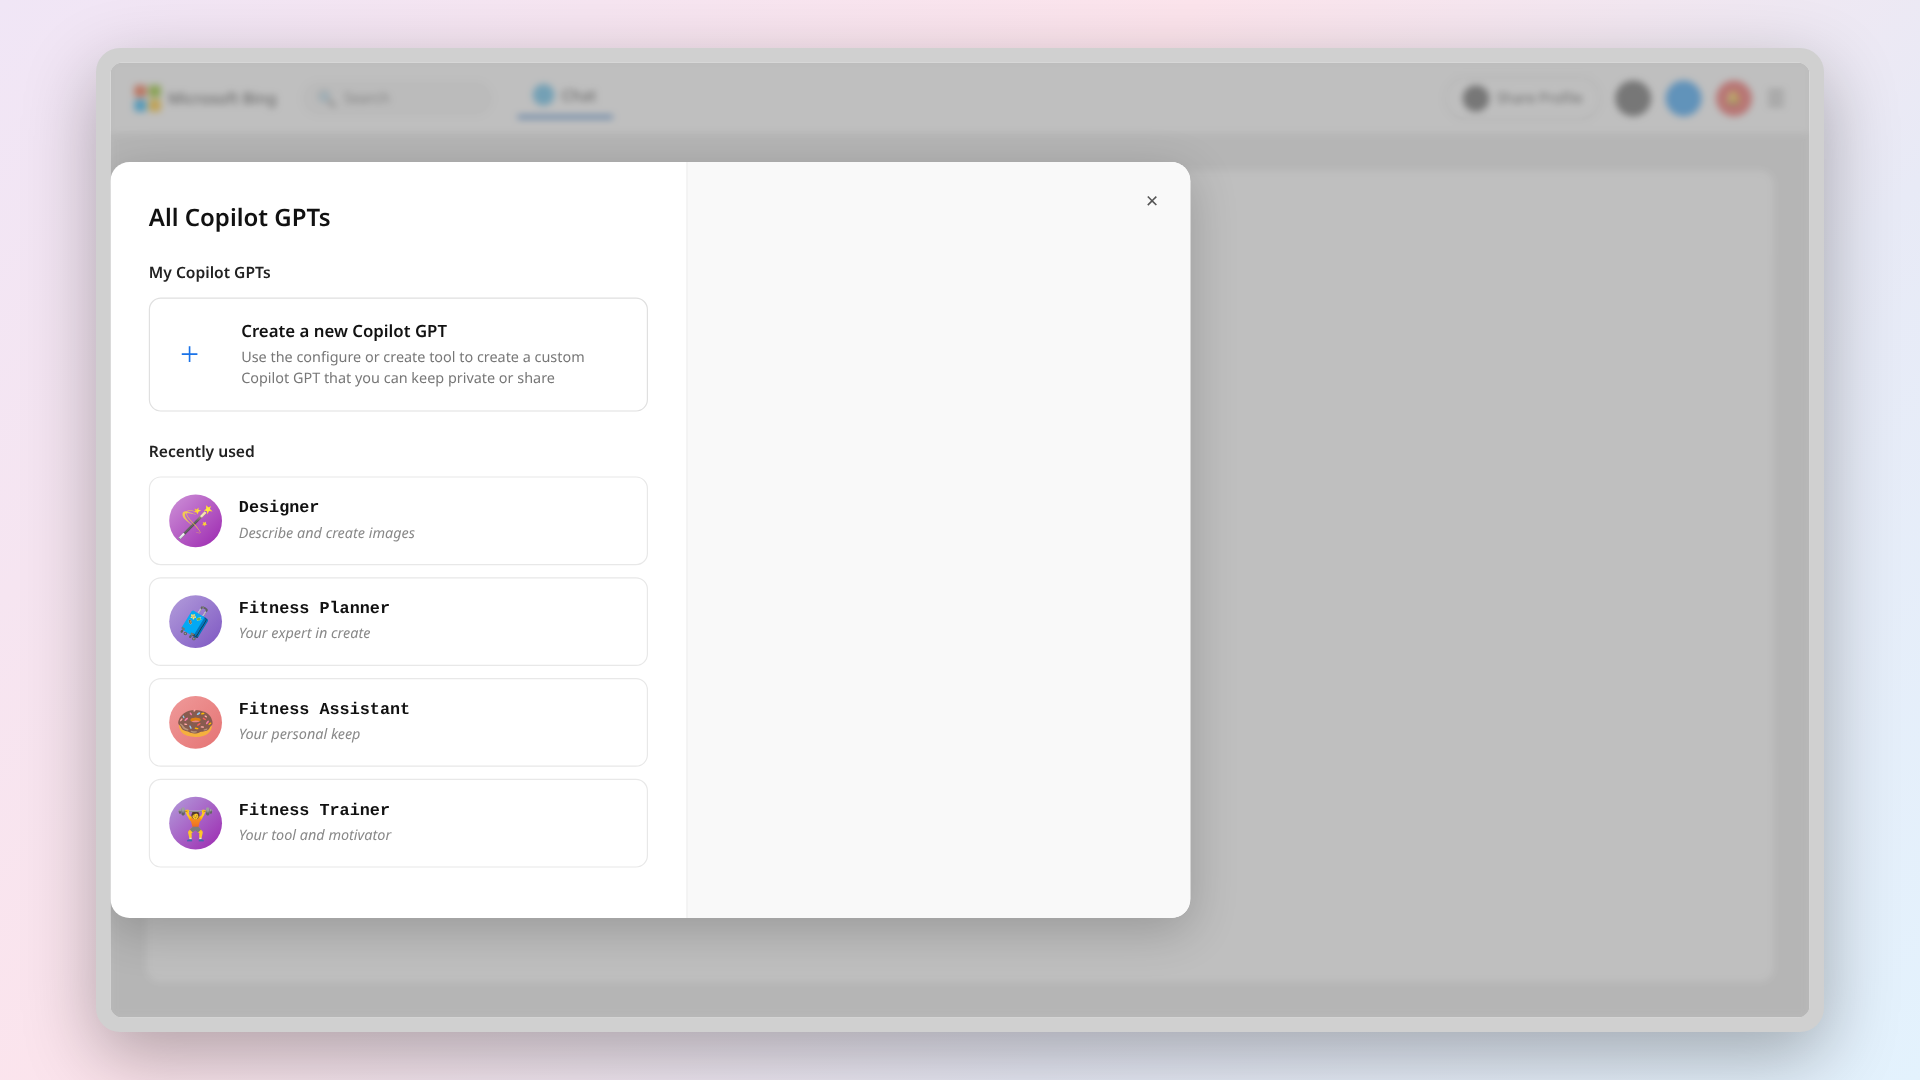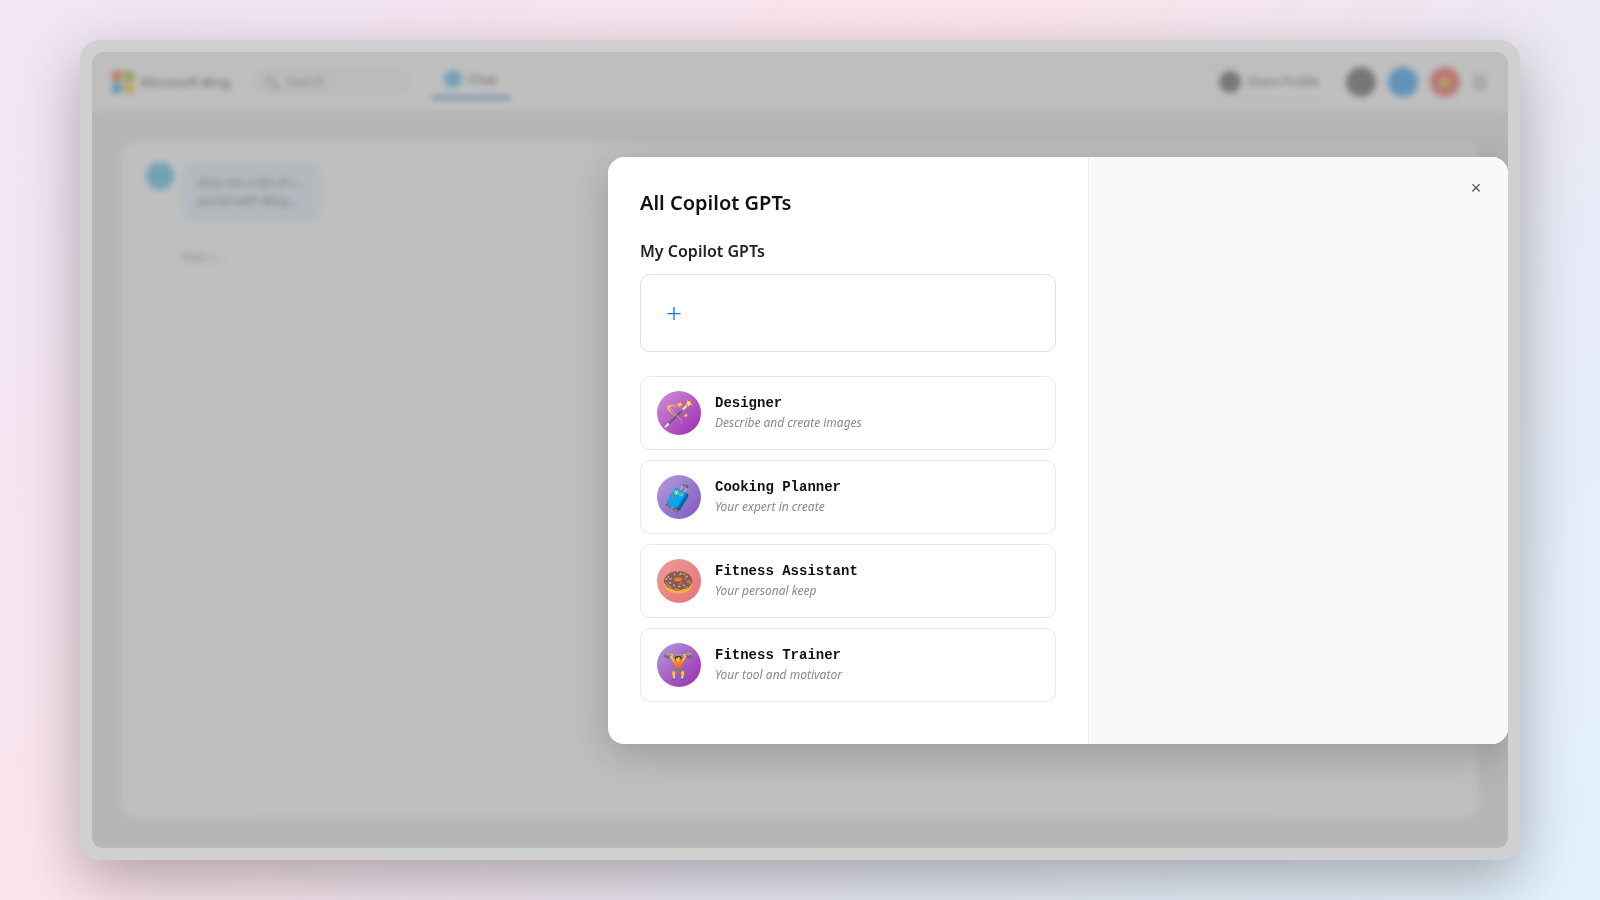--- a/index.html
+++ b/index.html
@@ -221,21 +221,21 @@
       line-height: 1.5;
     }
 
     
     .modal-overlay {
       position: absolute;
       inset: 0;
       background: rgba(100, 100, 100, 0.4);
       display: flex;
       align-items: center;
-      justify-content: flex-end;
+      justify-content: flex-start;
       z-index: 10;
     }
 
     
     .modal {
       background: white;
       border-radius: 16px;
       box-shadow: 0 10px 40px rgba(0,0,0,0.2);
       width: 900px;
       max-height: 700px;
@@ -274,21 +274,21 @@
       background: transparent;
       cursor: pointer;
       display: flex;
       align-items: center;
       justify-content: center;
       font-size: 18px;
       color: #555;
     }
 
     .section-label {
-      font-size: 16px;
+      font-size: 13px;
       font-weight: 600;
       color: #222;
       margin-bottom: 12px;
     }
 
     
     .create-card {
       border: 1px solid #e0e0e0;
       border-radius: 10px;
       padding: 18px 20px;
@@ -454,40 +454,45 @@
 
         <div class="modal-left">
           <h2 class="modal-title">All Copilot GPTs</h2>
 
           <div class="section-label">My Copilot GPTs</div>
 
           <div class="create-card">
             <div class="plus-icon-wrap">
               <span class="plus-icon">+</span>
             </div>
+            <div class="create-card-text">
+              <h3>Create a new Copilot GPT</h3>
+              <p>Use the configure or create tool to create a custom Copilot GPT that you can keep private or share</p>
+            </div>
           </div>
 
           <div class="recently-used-section">
+            <div class="section-label">Recently used</div>
 
             <div class="gpt-item">
               <div class="gpt-icon-wrap gpt-icon-designer">
                 <span>🪄</span>
               </div>
               <div class="gpt-item-text">
                 <h3>Designer</h3>
                 <p>Describe and create images</p>
               </div>
             </div>
 
             <div class="gpt-item">
               <div class="gpt-icon-wrap gpt-icon-travel">
                 <span>🧳</span>
               </div>
               <div class="gpt-item-text">
-                <h3>Cooking Planner</h3>
+                <h3>Fitness Planner</h3>
                 <p>Your expert in create</p>
               </div>
             </div>
 
             <div class="gpt-item">
               <div class="gpt-icon-wrap gpt-icon-cooking">
                 <span>🍩</span>
               </div>
               <div class="gpt-item-text">
                 <h3>Fitness Assistant</h3>

